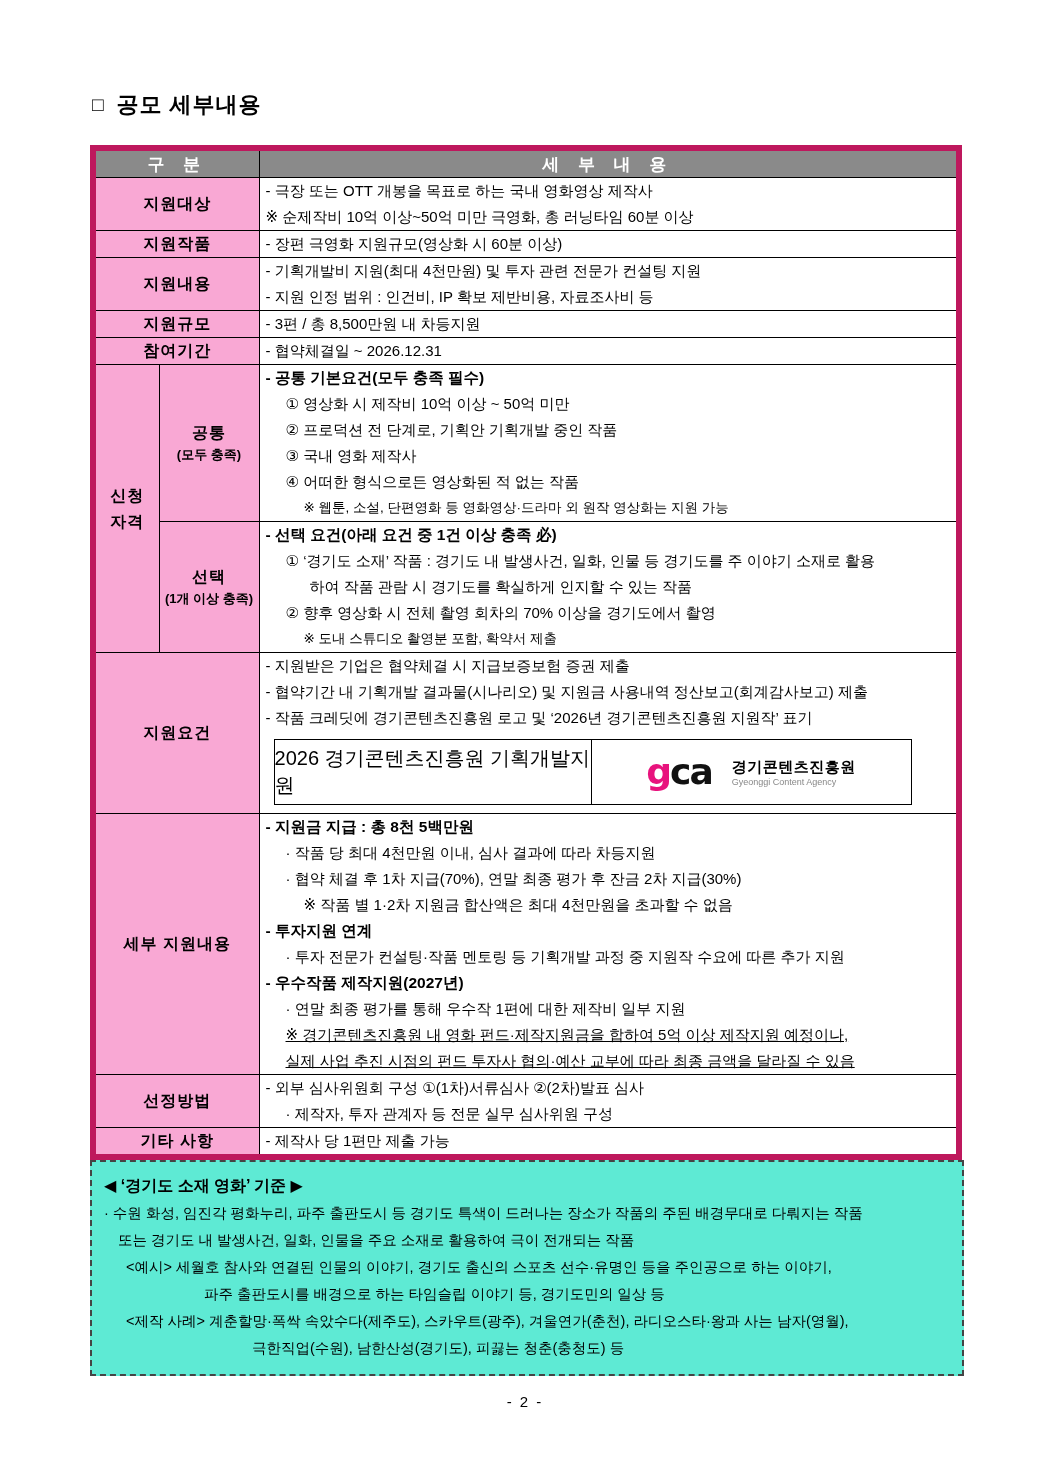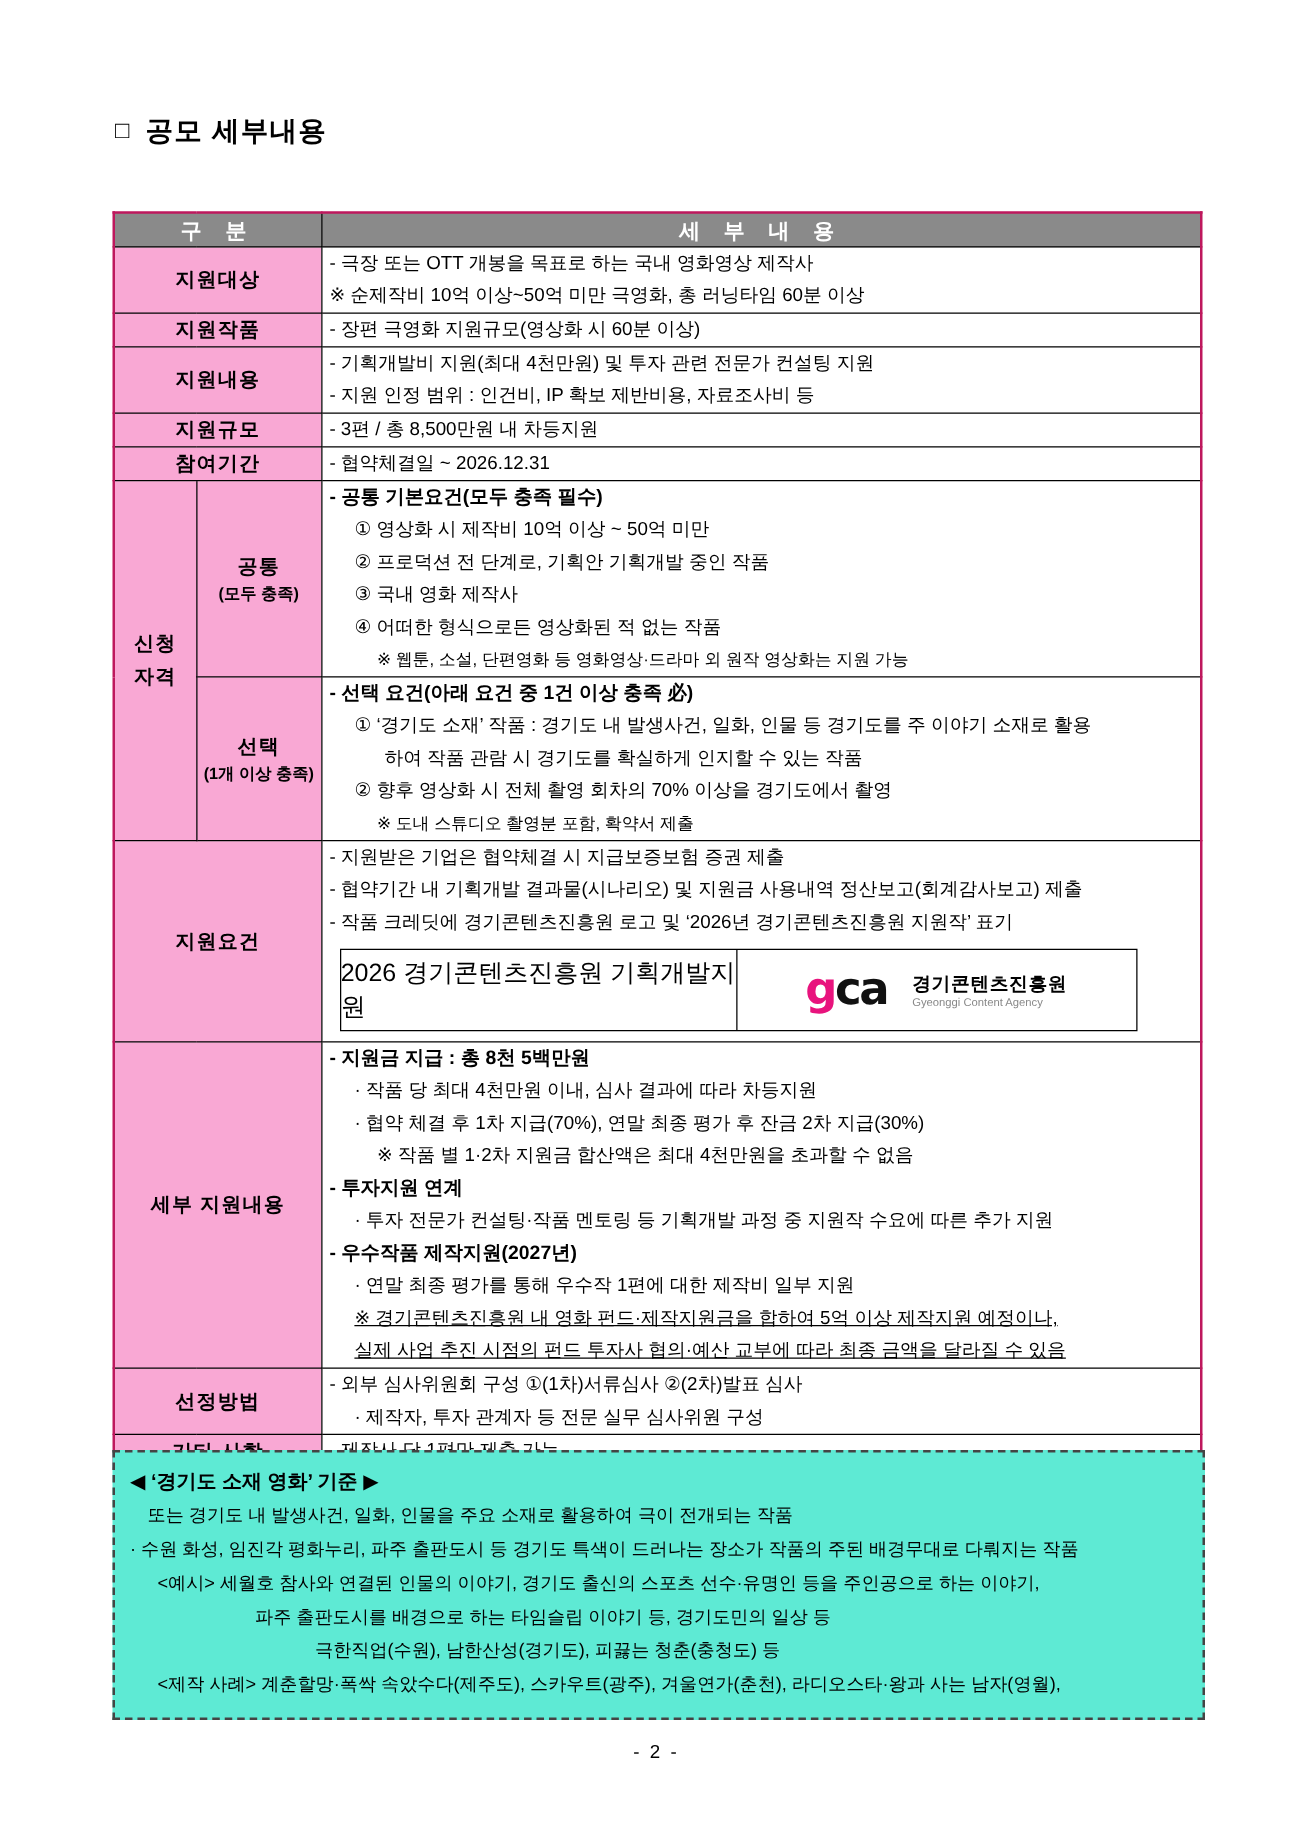--- a/index.html
+++ b/index.html
@@ -14,21 +14,21 @@
     position:absolute;left:92px;top:90px;font-size:22px;font-weight:bold;
     letter-spacing:1px;display:flex;align-items:center;gap:12px;
   }
   .doc-title .sq{font-size:19px;font-weight:bold;}
   
   table.main{
     position:absolute;left:90px;top:145px;width:872px;
     border-collapse:collapse;table-layout:fixed;
   }
   table.main td{border:1px solid #000;vertical-align:middle;padding:0;}
-  table.main{border:2px solid #be185d;margin-top:24px;}
+  table.main{border:6px solid #be185d;}
   tr.head td{
     background:#8a8a8a;color:#fff;font-weight:bold;font-size:17px;
     text-align:center;height:26px;letter-spacing:7px;padding:0;
   }
   td.lab{
     background:#f9a8d4;font-weight:bold;font-size:16px;text-align:center;
     letter-spacing:1px;
   }
   td.lab .sub{font-size:13px;letter-spacing:0;margin-top:2px;}
   td.grouplab div{line-height:26px;}
@@ -203,24 +203,24 @@
           <td class="con">
             <div class="ln i0">- 제작사 당 1편만 제출 가능</div>
           </td>
         </tr>
       </tbody>
   </table>
 
   <div class="box">
     <div class="box-title">◀ ‘경기도 소재 영화’ 기준 ▶</div>
     <div>
+        <div class="ln i0">· 수원 화성, 임진각 평화누리, 파주 출판도시 등 경기도 특색이 드러나는 장소가 작품의 주된 배경무대로 다뤄지는 작품</div>
         <div class="ln i1">또는 경기도 내 발생사건, 일화, 인물을 주요 소재로 활용하여 극이 전개되는 작품</div>
-        <div class="ln i0">· 수원 화성, 임진각 평화누리, 파주 출판도시 등 경기도 특색이 드러나는 장소가 작품의 주된 배경무대로 다뤄지는 작품</div>
         <div class="ln i2">&lt;예시&gt; 세월호 참사와 연결된 인물의 이야기, 경기도 출신의 스포츠 선수·유명인 등을 주인공으로 하는 이야기,</div>
         <div class="ln i3">파주 출판도시를 배경으로 하는 타임슬립 이야기 등, 경기도민의 일상 등</div>
+        <div class="ln i2">&lt;제작 사례&gt; 계춘할망·폭싹 속았수다(제주도), 스카우트(광주), 겨울연가(춘천), 라디오스타·왕과 사는 남자(영월),</div>
         <div class="ln i4">극한직업(수원), 남한산성(경기도), 피끓는 청춘(충청도) 등</div>
-        <div class="ln i2">&lt;제작 사례&gt; 계춘할망·폭싹 속았수다(제주도), 스카우트(광주), 겨울연가(춘천), 라디오스타·왕과 사는 남자(영월),</div>
       </div>
   </div>
 
   <div class="pagenum">- 2 -</div>
 
 </div>
 
 </body></html>

